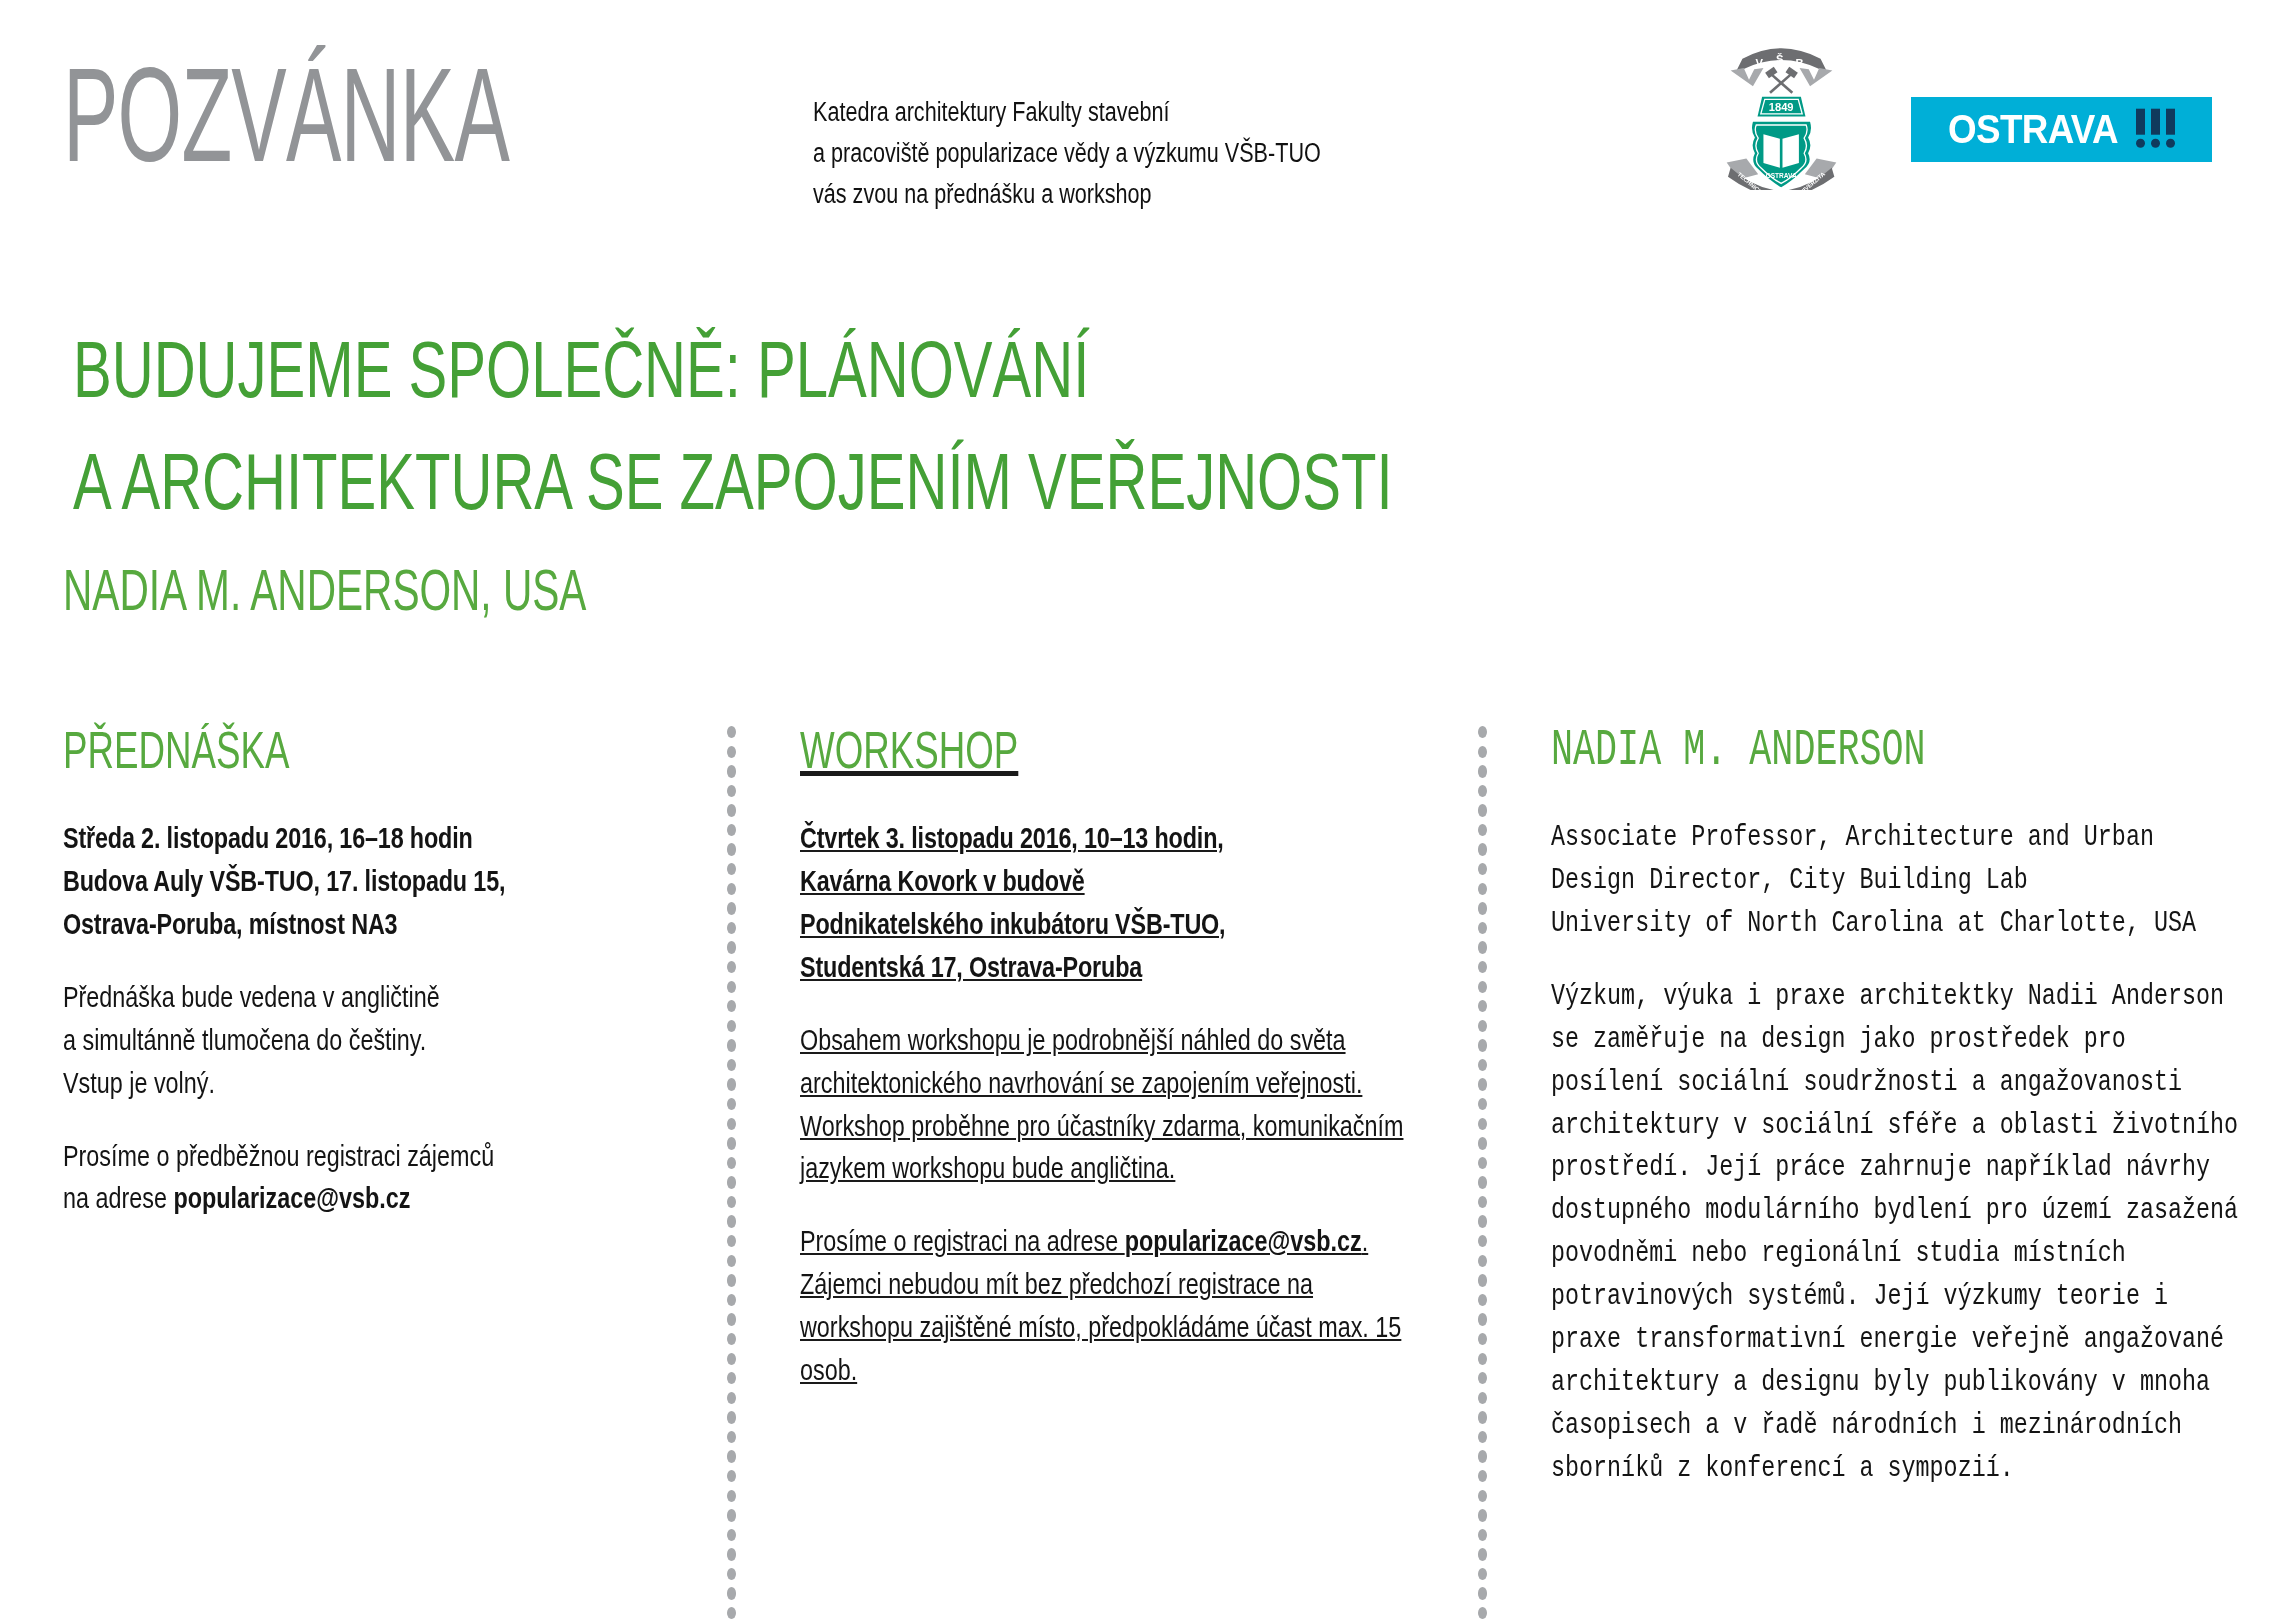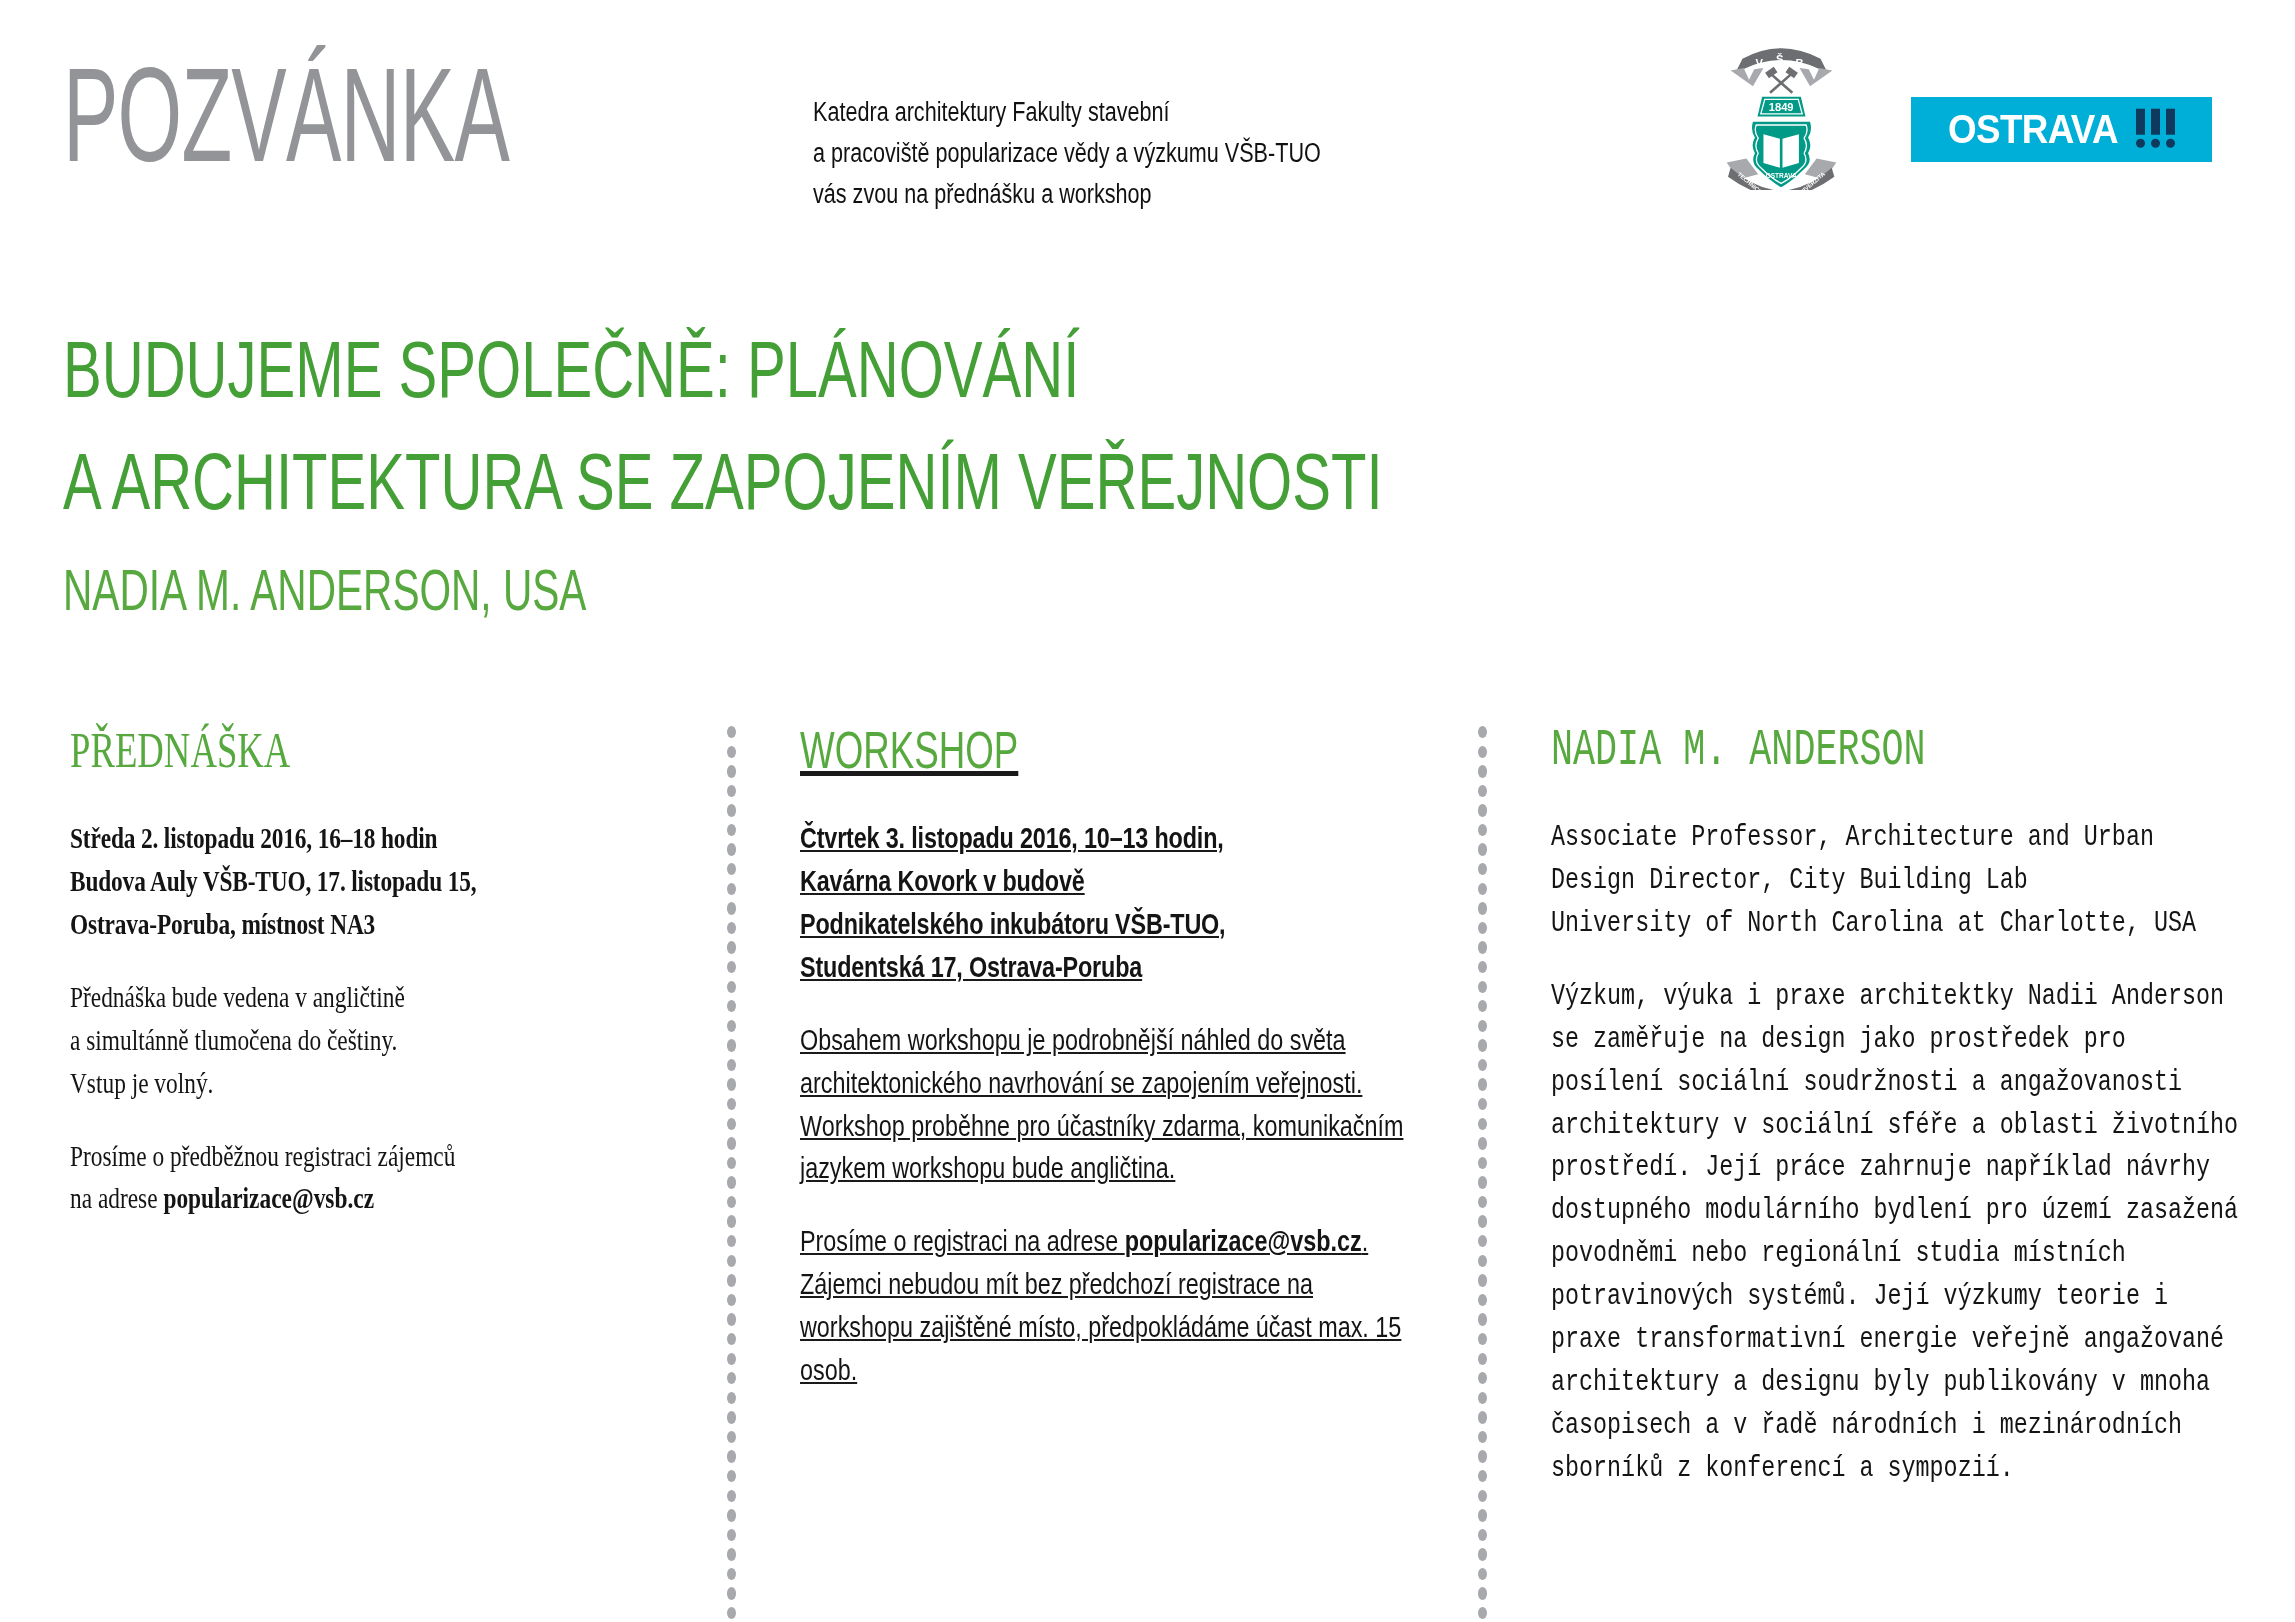--- a/index.html
+++ b/index.html
@@ -93,21 +93,21 @@
     display: block;
     width: 9.2px;
     background: #103A5D;
   }
   #ostrava-bangs .bang i.bar { height: 26px; }
   #ostrava-bangs .bang i.dot { height: 9.2px; border-radius: 50%; margin-top: 3.9px; }
 
   
   #headline {
     position: absolute;
-    left: 63px;
+    left: 73px;
     top: 314px;
     color: #44A036;
   }
   #headline .hl-line {
     font-size: 79px;
     line-height: 1.42;
     font-weight: 400;
     letter-spacing: 0px;
     transform: scaleX(0.735);
     transform-origin: left top;
@@ -124,21 +124,21 @@
     transform: scaleX(0.70);
     transform-origin: left top;
     white-space: nowrap;
   }
 
   
   .column {
     position: absolute;
     top: 725px;
   }
-  #col-lecture   { left: 70px;   width: 602px; font-family: Liberation Serif, serif; }
+  #col-lecture   { left: 63px;   width: 602px; }
   #col-workshop  { left: 800px; width: 628px; text-decoration: underline; }
   #col-speaker   { left: 1551px; width: 687px; font-family: Liberation Mono, monospace; }
 
   .col-title {
     color: #57A93F;
     font-size: 51px;
     line-height: 1;
     font-weight: 300;
     transform: scaleX(0.72);
     transform-origin: left top;

